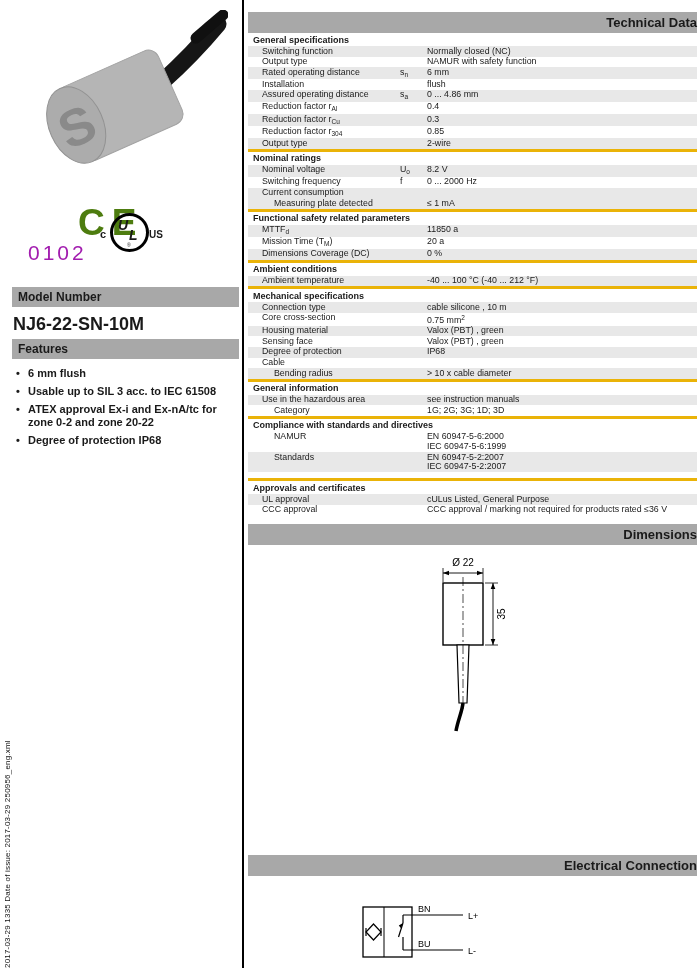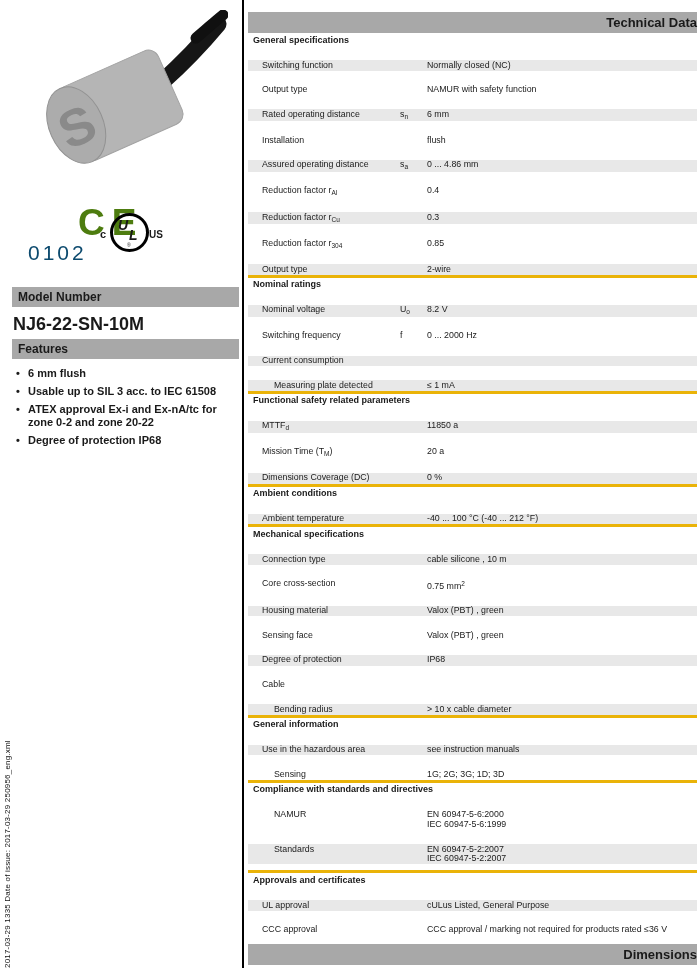--- a/index.html
+++ b/index.html
@@ -7,21 +7,21 @@
     width:699px; height:968px; position:relative; overflow:hidden;
     background:#fff; color:#1a1a1a;
     font-family:"Liberation Sans", sans-serif;
   }
   .divider { position:absolute; left:242px; top:0; width:2px; height:968px; background:#000; }
 
   
   .left-col { position:absolute; left:0; top:0; width:242px; height:968px; }
   .photo-svg { position:absolute; left:10px; top:10px; }
   .ce-text { position:absolute; left:30px; top:204px; font-size:37px; font-weight:bold; letter-spacing:7px; line-height:37px; color:#4d7c0f;margin-left:48px; }
-  .ce-number { position:absolute; left:28px; top:241px; font-size:21px; letter-spacing:3px; color:#0c4a6e;text-align:right; }
+  .ce-number { position:absolute; left:28px; top:241px; font-size:21px; letter-spacing:3px; color:#a21caf;text-align:right; }
   .ul-wrap { position:absolute; left:98px; top:213px; width:66px; height:42px; }
   .ul-c  { position:absolute; left:2px; top:15px; font-size:11px; font-weight:bold; }
   .ul-circle { position:absolute; left:12px; top:0; width:33px; height:33px; border:3px solid #000; border-radius:50%; }
   .ul-u { position:absolute; left:5px; top:1px; font-size:14px; font-weight:bold; font-style:italic; }
   .ul-l { position:absolute; left:16px; top:11px; font-size:14px; font-weight:bold; font-style:italic; }
   .ul-r { position:absolute; left:14px; top:26px; font-size:5px; }
   .ul-us { position:absolute; left:51px; top:16px; font-size:10px; font-weight:bold; }
   .lbar { position:absolute; left:12px; width:221px; height:15px; background:var(--bar,#a8a8a8); font-size:12px; font-weight:bold; padding:3px 0 2px 6px; }
   .model-bar { top:287px; }
   .model-value { position:absolute; left:13px; top:314px; font-size:18px; font-weight:bold; }
@@ -32,21 +32,21 @@
   .side-text { position:absolute; left:12px; bottom:0px; transform-origin:0 100%; transform:rotate(-90deg);
                font-size:8px; color:#111; white-space:nowrap; letter-spacing:0.2px; }
 
   
   .right-col { position:absolute; left:248px; top:12px; width:449px; }
   .bar { background:var(--bar,#a8a8a8); font-size:13px; font-weight:bold; padding:3px 0 3px 7px; height:15px;text-align:right; }
   .spec-section { }
   .spec-title { border-top:3px solid #eab308; font-size:9px; font-weight:bold; padding:1.5px 0 1.5px 5px; }
   .spec-title.first { border-top:none; }
   .gap-before { margin-top:6px; }
-  .row { display:flex; font-size:8.8px; line-height:9.6px; padding:0.5px 0;margin-top:14px; }
+  .row { display:flex; font-size:8.8px; line-height:9.6px; padding:0.5px 0; }
   .row.stripe { background:var(--stripe,#e8e8e8); }
   .row .lbl { padding-left:14px; width:138px; flex:none; }
   .row.ind1 .lbl { padding-left:26px; width:126px; }
   .row .sym { width:27px; flex:none; }
   .row .val { flex:1; }
   sub { font-size:6.5px; vertical-align:-1.5px; }
   sup { font-size:6.5px; vertical-align:2.5px; }
   .dim-bar { margin-top:8px; }
   .dim-area { position:relative; height:310px; }
   .dim-svg { position:absolute; left:186px; top:6px; }
@@ -251,21 +251,21 @@
         </div>
       </div>
       <div class="spec-section">
         <div class="spec-title">General information</div>
         <div class="row stripe">
           <span class="lbl">Use in the hazardous area</span>
           <span class="sym"></span>
           <span class="val">see instruction manuals</span>
         </div>
         <div class="row ind1">
-          <span class="lbl">Sensing</span>
+          <span class="lbl">Category</span>
           <span class="sym"></span>
           <span class="val">1G; 2G; 3G; 1D; 3D</span>
         </div>
       </div>
       <div class="spec-section">
         <div class="spec-title">Compliance with standards and directives</div>
         <div class="row ind1">
           <span class="lbl">NAMUR</span>
           <span class="sym"></span>
           <span class="val">EN 60947-5-6:2000<br>IEC 60947-5-6:1999</span>

